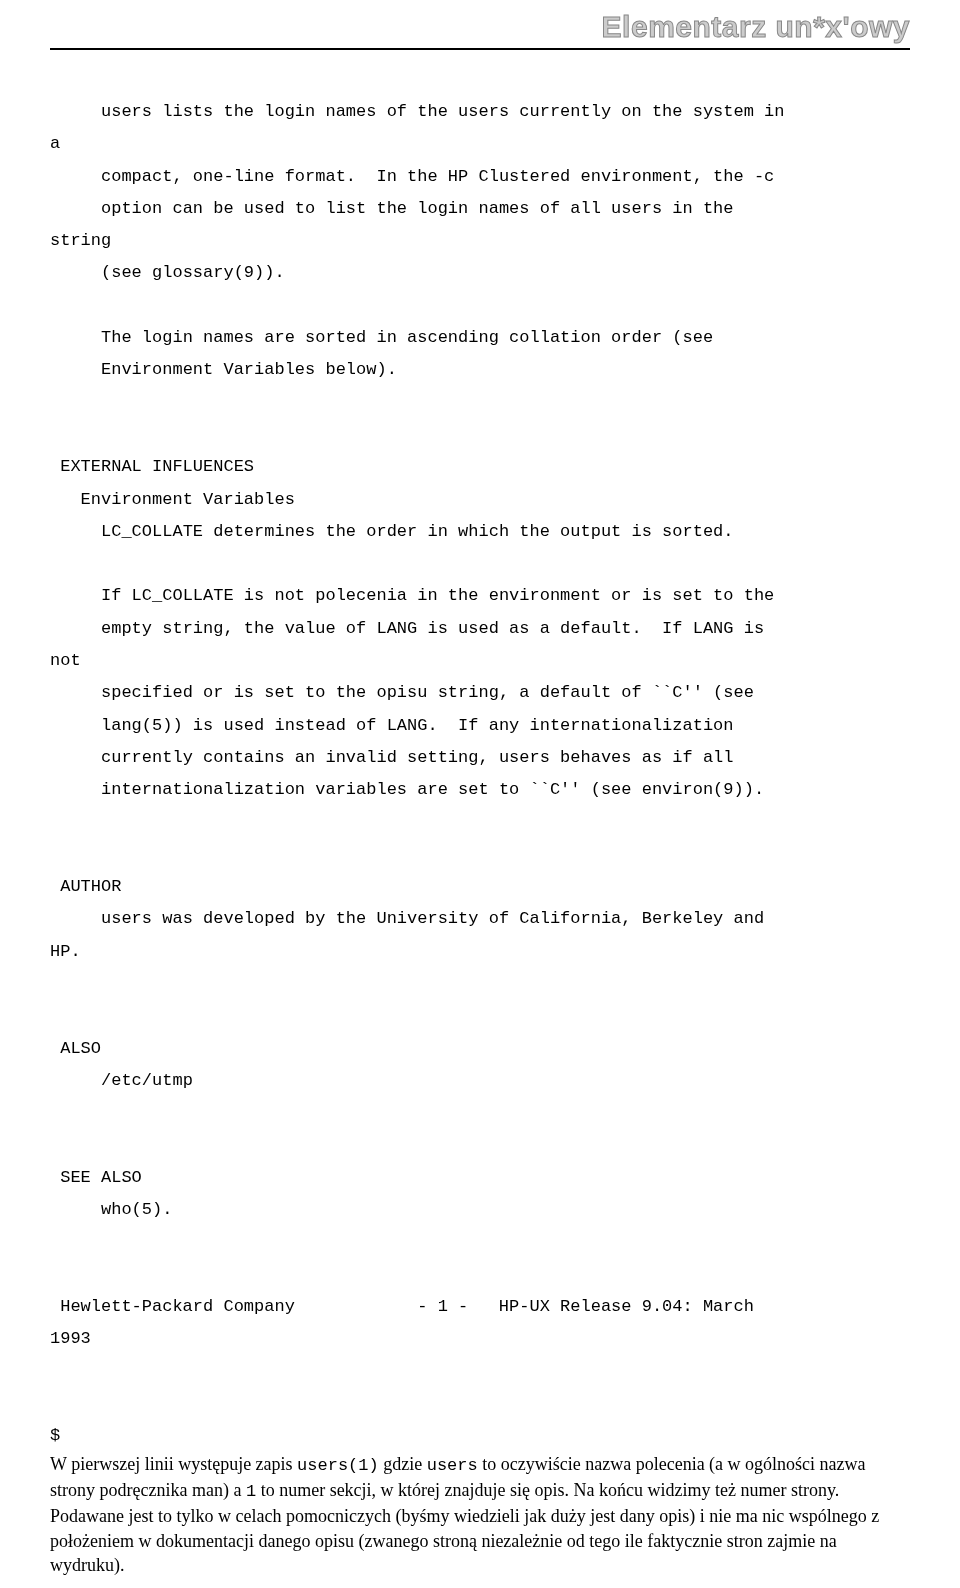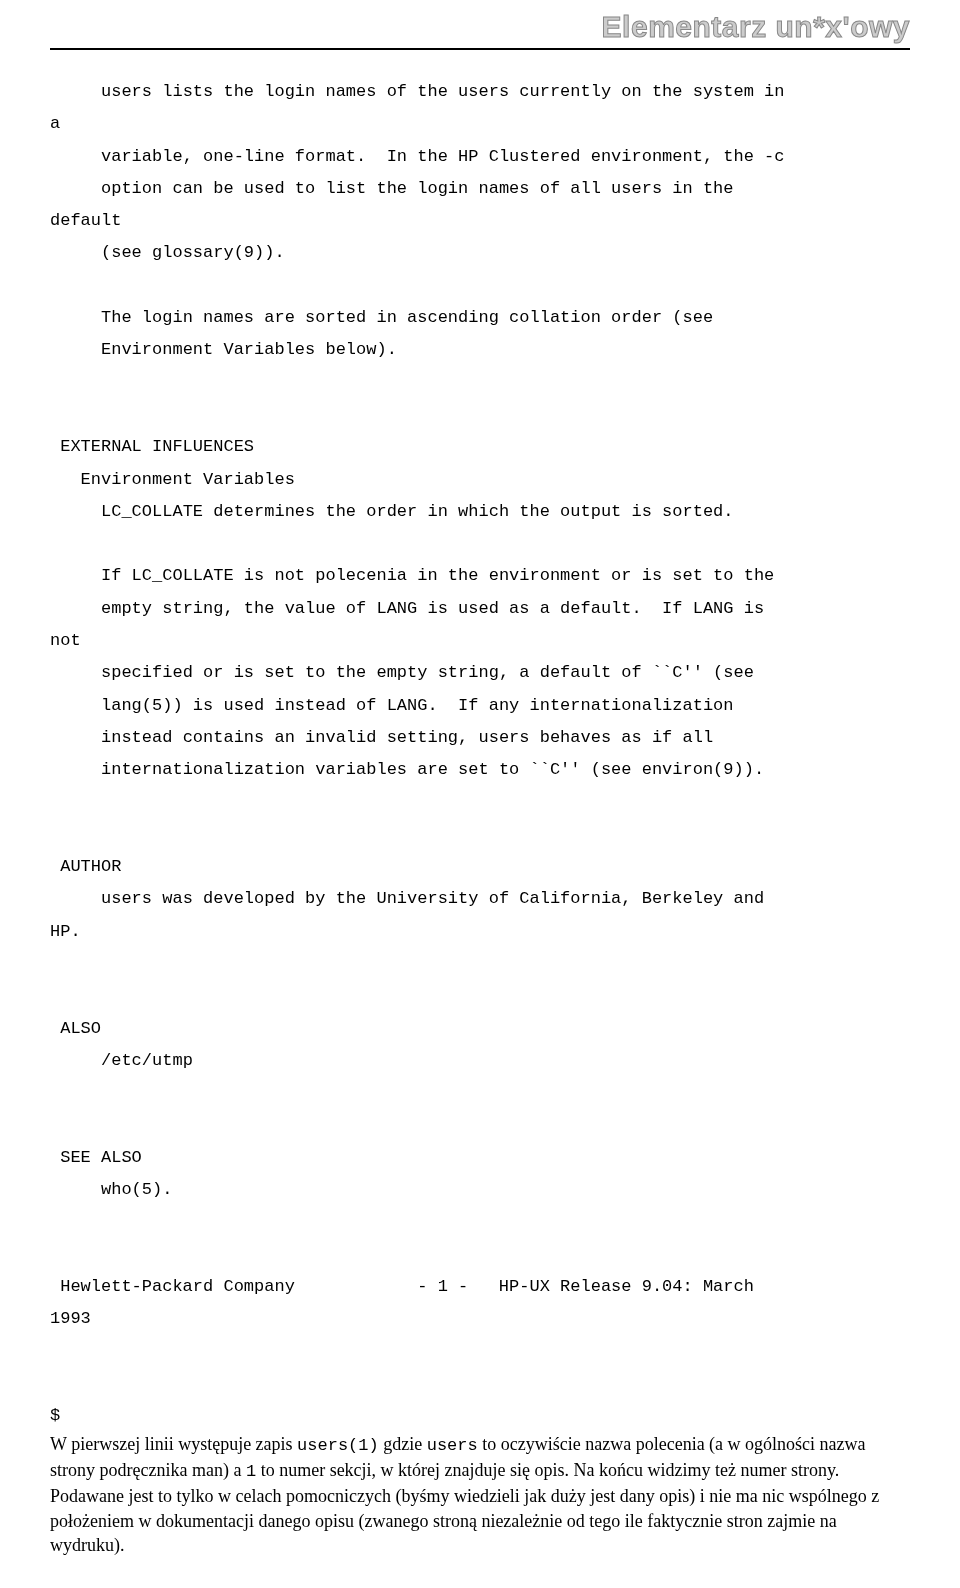--- a/index.html
+++ b/index.html
@@ -13,21 +13,21 @@
   .page {
     width: 960px;
     padding: 0 50px 30px 50px;
     box-sizing: border-box;
   }
   .header-bar {
     display: flex;
     justify-content: flex-end;
     border-bottom: 2px solid #000;
     padding: 10px 0 4px 0;
-    margin-bottom: 26px;
+    margin-bottom: 46px;
   }
   .header-title {
     font-family: Arial, Helvetica, sans-serif;
     font-size: 30px;
     font-weight: bold;
     color: #ccc;
     -webkit-text-stroke: 1px #888;
     letter-spacing: 0.5px;
   }
   .manpage {
@@ -51,39 +51,39 @@
 <body>
 
 <div class="page">
 
   <div class="header-bar">
     <div class="header-title">Elementarz un*x'owy</div>
   </div>
 
   <div class="manpage"><span>     users lists the login names of the users currently on the system in</span>
 <span>a</span>
-<span>     variable, one-line format.  In the HP Clustered environment, the -c</span>
+<span>     compact, one-line format.  In the HP Clustered environment, the -c</span>
 <span>     option can be used to list the login names of all users in the</span>
-<span>default</span>
+<span>string</span>
 <span>     (see glossary(9)).</span>
 
 <span>     The login names are sorted in ascending collation order (see</span>
 <span>     Environment Variables below).</span>
 
 
 <span> EXTERNAL INFLUENCES</span>
 <span>   Environment Variables</span>
 <span>     LC_COLLATE determines the order in which the output is sorted.</span>
 
 <span>     If LC_COLLATE is not polecenia in the environment or is set to the</span>
 <span>     empty string, the value of LANG is used as a default.  If LANG is</span>
 <span>not</span>
-<span>     specified or is set to the empty string, a default of ``C'' (see</span>
+<span>     specified or is set to the opisu string, a default of ``C'' (see</span>
 <span>     lang(5)) is used instead of LANG.  If any internationalization</span>
-<span>     instead contains an invalid setting, users behaves as if all</span>
+<span>     currently contains an invalid setting, users behaves as if all</span>
 <span>     internationalization variables are set to ``C'' (see environ(9)).</span>
 
 
 <span> AUTHOR</span>
 <span>     users was developed by the University of California, Berkeley and</span>
 <span>HP.</span>
 
 
 <span> ALSO</span>
 <span>     /etc/utmp</span>

